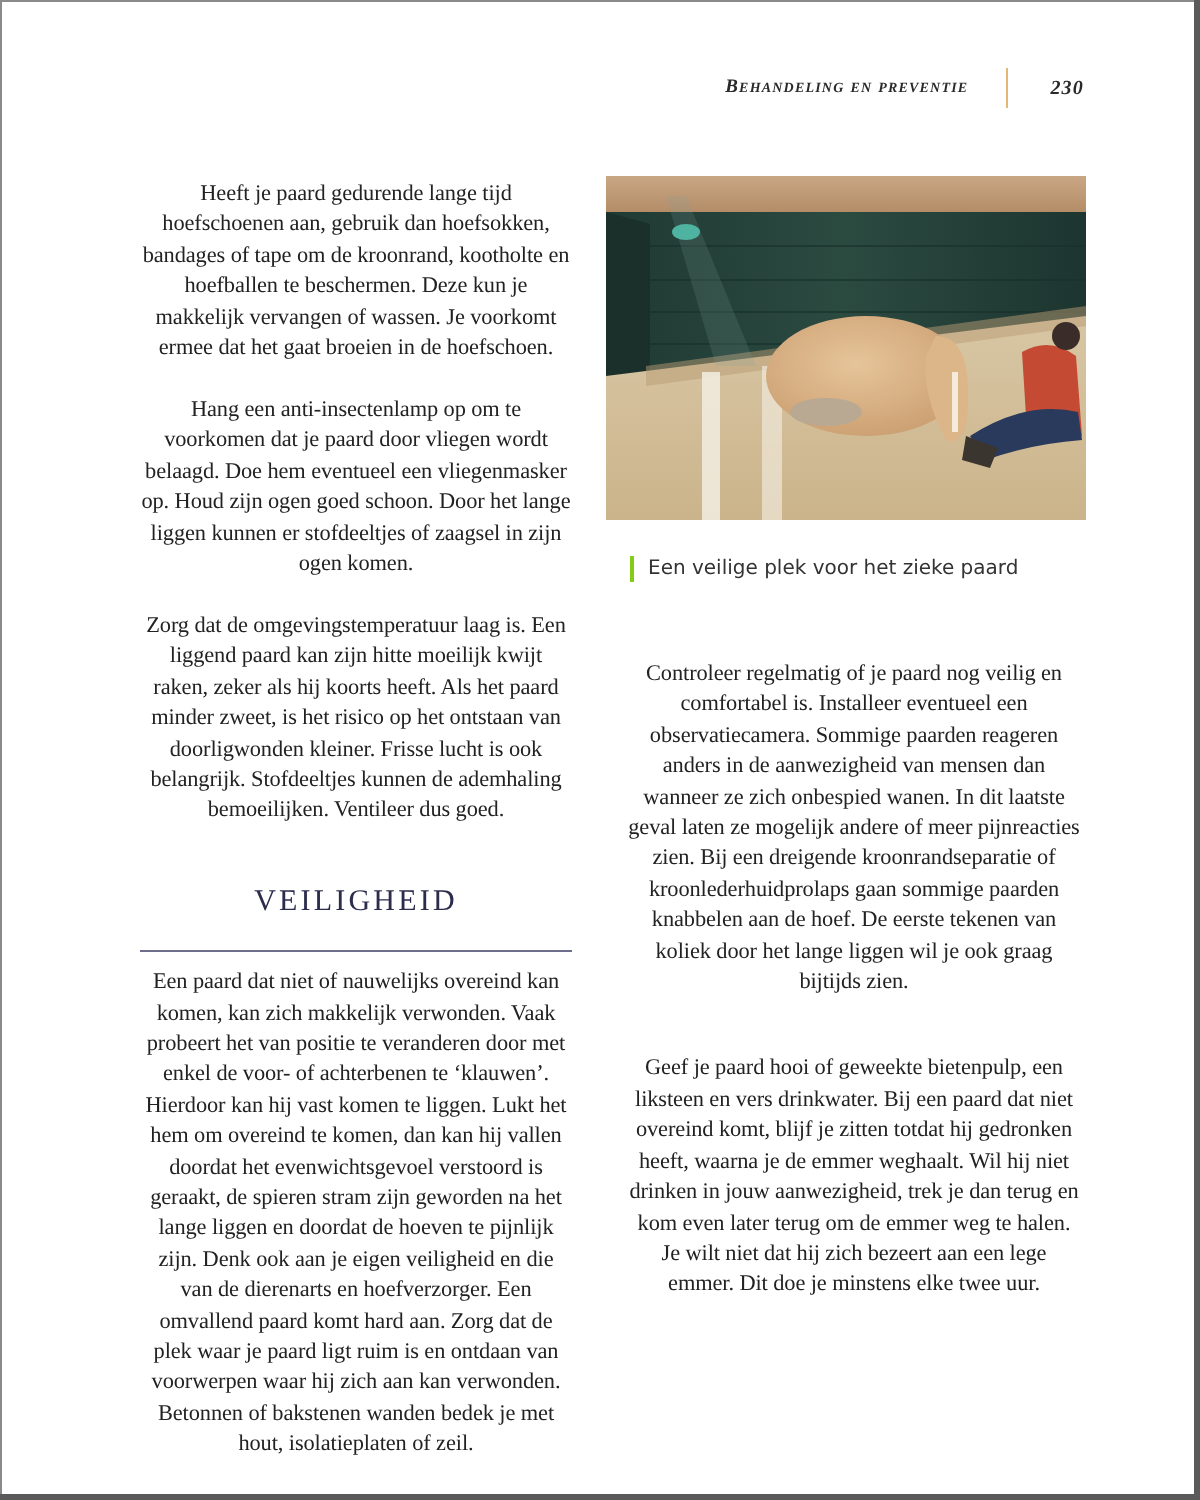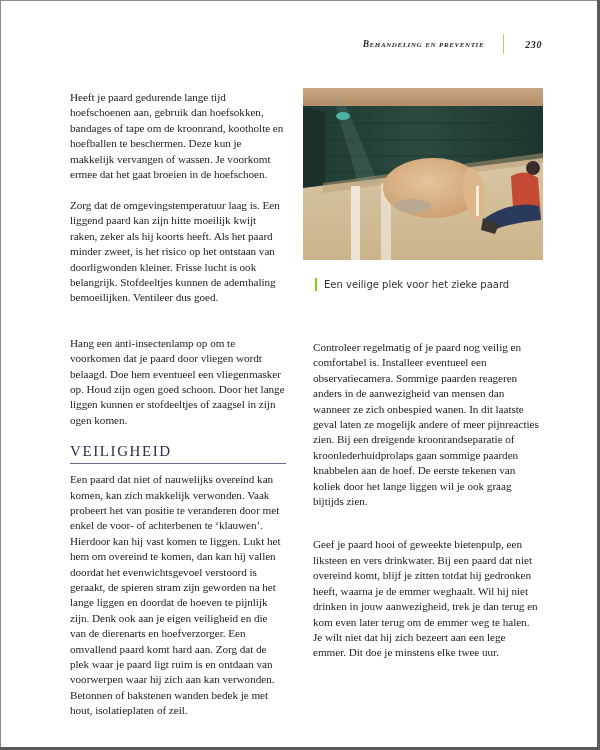--- a/index.html
+++ b/index.html
@@ -21,28 +21,28 @@
   }
   .running-head {
     position: absolute; top: 34px; right: 58px;
     display: flex; align-items: center; gap: 19px;
     font-style: italic; font-weight: bold; font-size: 9.5px; letter-spacing: 0.6px;
     font-variant: small-caps; color: #2a2a2a;
   }
   .running-head .sep { width: 1px; height: 20px; background: #e5b776; }
   .running-head .pageno { font-style: italic; font-weight: bold; font-size: 10px; margin-left: 2px; }
 
-  .col { position: absolute; font-size: 11.2px; line-height: 15.4px; letter-spacing: -0.05px; }
+  .col { position: absolute; font-size: 11.2px; line-height: 15.4px; letter-spacing: -0.05px; text-align: center; }
   .col-left { left: 70px; top: 90px; width: 216px; }
   .col-right { left: 313px; width: 228px; }
   .para { margin: 0 0 15.5px 0; }
 
   .section-heading {
     font-size: 15px; letter-spacing: 1.6px; color: #2c2d4c; font-weight: normal;
-    padding-bottom: 4px; border-bottom: 1.5px solid #6d6e8c; margin: 0 0 8px 0;
+    padding-bottom: 16px; border-bottom: 1.5px solid #6d6e8c; margin: 0 0 8px 0;
   }
 
   .photo {
     position: absolute; left: 303px; top: 88px; width: 240px; height: 172px; overflow: hidden;
   }
   .caption {
     position: absolute; left: 315px; top: 278px;
     border-left: 2px solid #84cc16; padding-left: 7px;
     font-family: "DejaVu Sans", sans-serif; font-size: 10px; line-height: 13px; color: #333333;
   }
@@ -56,22 +56,22 @@
 <div class="page-frame-bottom"></div>
 
 <div class="running-head">
   <span>Behandeling en preventie</span>
   <span class="sep"></span>
   <span class="pageno">230</span>
 </div>
 
 <div class="col col-left">
   <p class="para">Heeft je paard gedurende lange tijd hoefschoenen aan, gebruik dan hoefsokken, bandages of tape om de kroonrand, kootholte en hoefballen te beschermen. Deze kun je makkelijk vervangen of wassen. Je voorkomt ermee dat het gaat broeien in de hoefschoen.</p>
+  <p class="para">Hang een anti-insectenlamp op om te voorkomen dat je paard door vliegen wordt belaagd. Doe hem eventueel een vliegenmasker op. Houd zijn ogen goed schoon. Door het lange liggen kunnen er stofdeeltjes of zaagsel in zijn ogen komen.</p>
   <p class="para" style="margin-bottom:30px;">Zorg dat de omgevingstemperatuur laag is. Een liggend paard kan zijn hitte moeilijk kwijt raken, zeker als hij koorts heeft. Als het paard minder zweet, is het risico op het ontstaan van doorligwonden kleiner. Frisse lucht is ook belangrijk. Stofdeeltjes kunnen de ademhaling bemoeilijken. Ventileer dus goed.</p>
-  <p class="para">Hang een anti-insectenlamp op om te voorkomen dat je paard door vliegen wordt belaagd. Doe hem eventueel een vliegenmasker op. Houd zijn ogen goed schoon. Door het lange liggen kunnen er stofdeeltjes of zaagsel in zijn ogen komen.</p>
   <h2 class="section-heading">VEILIGHEID</h2>
   <p class="para">Een paard dat niet of nauwelijks overeind kan komen, kan zich makkelijk verwonden. Vaak probeert het van positie te veranderen door met enkel de voor- of achterbenen te ‘klauwen’. Hierdoor kan hij vast komen te liggen. Lukt het hem om overeind te komen, dan kan hij vallen doordat het evenwichtsgevoel verstoord is geraakt, de spieren stram zijn geworden na het lange liggen en doordat de hoeven te pijnlijk zijn. Denk ook aan je eigen veiligheid en die van de dierenarts en hoefverzorger. Een omvallend paard komt hard aan. Zorg dat de plek waar je paard ligt ruim is en ontdaan van voorwerpen waar hij zich aan kan verwonden. Betonnen of bakstenen wanden bedek je met hout, isolatieplaten of zeil.</p>
 </div>
 
 <div class="photo">
   <svg width="240" height="172" viewBox="0 0 240 172" xmlns="http://www.w3.org/2000/svg">
     <defs>
       <linearGradient id="woodTop" x1="0" y1="0" x2="0" y2="1">
         <stop offset="0" stop-color="#c9a684"></stop>
         <stop offset="1" stop-color="#b48d68"></stop>
@@ -113,16 +113,16 @@
     <circle cx="230" cy="80" r="7" fill="#3a2c28"></circle>
     <path d="M182,130 Q210,112 236,118 L238,132 Q212,134 190,142 Z" fill="#2a3a5c"></path>
     <path d="M180,130 L196,136 L192,146 L178,142 Z" fill="#3b3530"></path>
   </svg>
 </div>
 
 <div class="caption">
   <div>Een veilige plek voor het zieke paard</div>
 </div>
 
-<div class="col col-right" style="top:340px;">
+<div class="col col-right" style="top:330px;">
   <p class="para" style="margin-bottom:28px;">Controleer regelmatig of je paard nog veilig en comfortabel is. Installeer eventueel een observatiecamera. Sommige paarden reageren anders in de aanwezigheid van mensen dan wanneer ze zich onbespied wanen. In dit laatste geval laten ze mogelijk andere of meer pijnreacties zien. Bij een dreigende kroonrandseparatie of kroonlederhuidprolaps gaan sommige paarden knabbelen aan de hoef. De eerste tekenen van koliek door het lange liggen wil je ook graag bijtijds zien.</p>
   <p class="para">Geef je paard hooi of geweekte bietenpulp, een liksteen en vers drinkwater. Bij een paard dat niet overeind komt, blijf je zitten totdat hij gedronken heeft, waarna je de emmer weghaalt. Wil hij niet drinken in jouw aanwezigheid, trek je dan terug en kom even later terug om de emmer weg te halen. Je wilt niet dat hij zich bezeert aan een lege emmer. Dit doe je minstens elke twee uur.</p>
 </div>
 
 </body></html>

